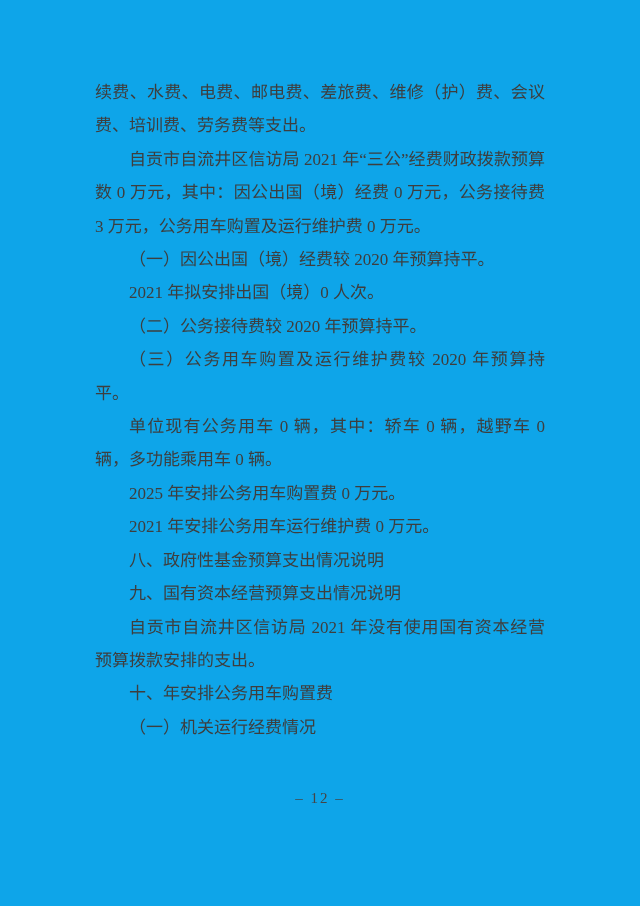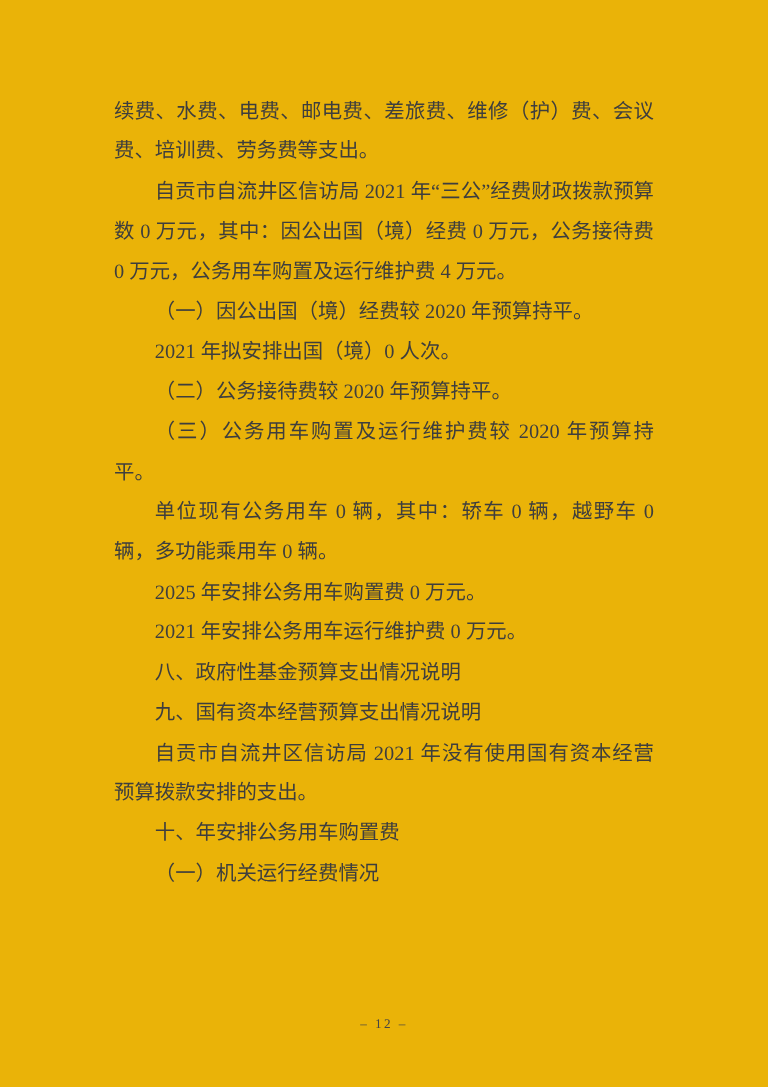--- a/index.html
+++ b/index.html
@@ -7,21 +7,21 @@
     padding: 0;
     width: 640px;
     height: 906px;
     background: #ffffff;
     overflow: hidden;
   }
   .page {
     position: relative;
     width: 640px;
     height: 906px;
-    background: #eab308;
+    background: #0ea5e9;
     font-family: "Liberation Serif", "DejaVu Serif", serif;
   }
   .content {
     padding: 76px 95px 0 95px;
   }
   .content p, .content h2 {
     margin: 0;
     padding: 0;
     font-size: 17px;
     line-height: 33.4px;
@@ -41,38 +41,38 @@
   .head {
     font-family: "Liberation Sans", "DejaVu Sans", sans-serif;
     font-weight: 700;
     color: #1b1b1b;
     text-indent: 2em;
     font-size: 17.5px;
     text-align: left;
   }
   .footer {
     position: absolute;
-    top: 844px;
+    top: 788px;
     left: 0;
     width: 640px;
     text-align: center;
     font-family: "Liberation Serif", "DejaVu Serif", serif;
-    font-size: 11px;
+    font-size: 15px;
     line-height: 20px;
     color: #454545;
     letter-spacing: 2px;
   }
 </style>
 </head>
 <body>
 
 <div class="page">
   <div class="content">
     <p class="cont">续费、水费、电费、邮电费、差旅费、维修（护）费、会议费、培训费、劳务费等支出。</p>
-    <p class="para">自贡市自流井区信访局 2021 年“三公”经费财政拨款预算数 0 万元，其中：因公出国（境）经费 0 万元，公务接待费 0 万元，公务用车购置及运行维护费 4 万元。</p>
+    <p class="para">自贡市自流井区信访局 2021 年“三公”经费财政拨款预算数 0 万元，其中：因公出国（境）经费 0 万元，公务接待费 3 万元，公务用车购置及运行维护费 0 万元。</p>
     <p class="para">（一）因公出国（境）经费较 2020 年预算持平。</p>
     <p class="para">2021 年拟安排出国（境）0 人次。</p>
     <p class="para">（二）公务接待费较 2020 年预算持平。</p>
     <p class="para">（三）公务用车购置及运行维护费较 2020 年预算持平。</p>
     <p class="para">单位现有公务用车 0 辆，其中：轿车 0 辆，越野车 0 辆，多功能乘用车 0 辆。</p>
     <p class="para">2025 年安排公务用车购置费 0 万元。</p>
     <p class="para">2021 年安排公务用车运行维护费 0 万元。</p>
     <h2 class="head">八、政府性基金预算支出情况说明</h2>
     <h2 class="head">九、国有资本经营预算支出情况说明</h2>
     <p class="para">自贡市自流井区信访局 2021 年没有使用国有资本经营预算拨款安排的支出。</p>

